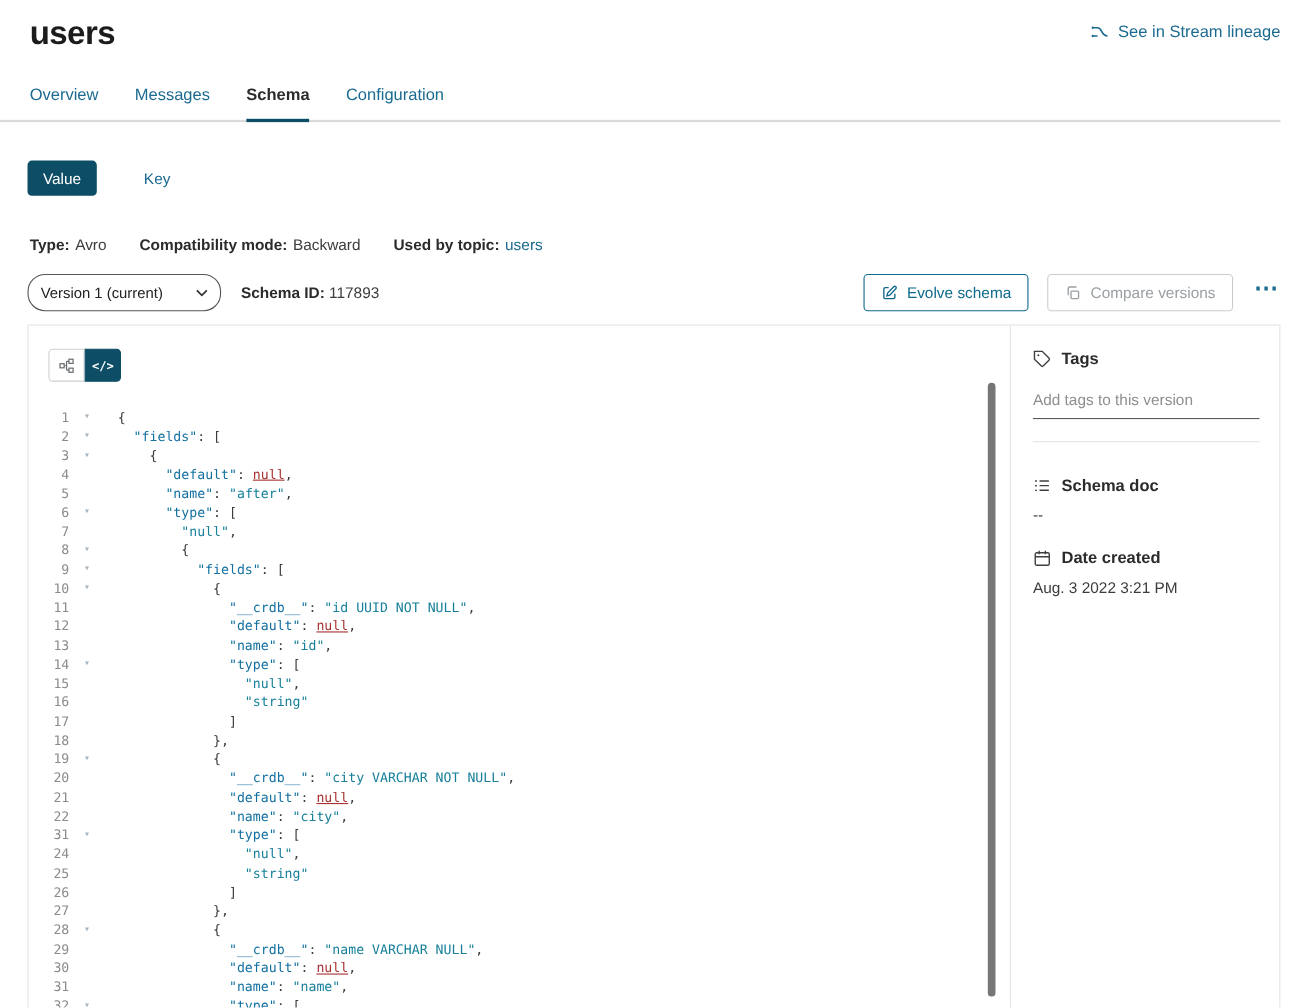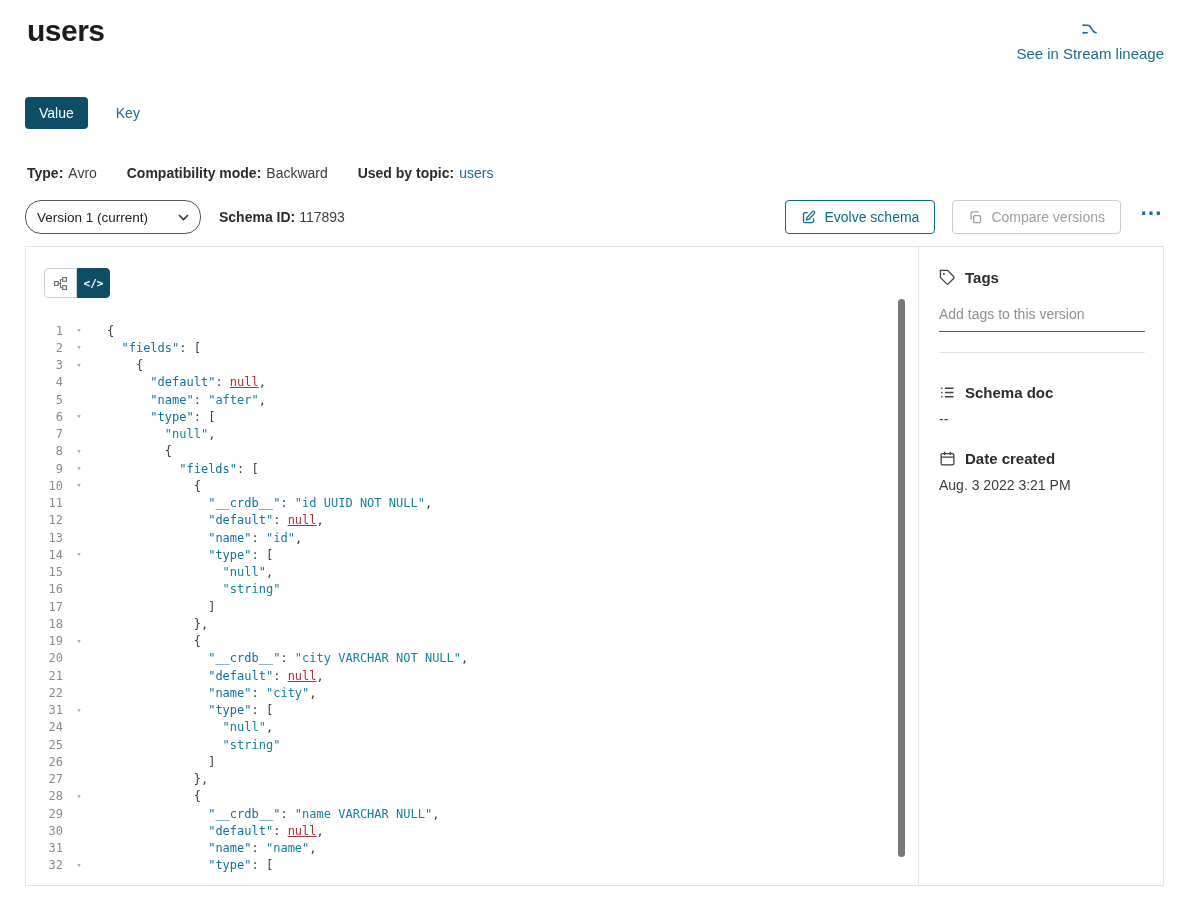--- a/index.html
+++ b/index.html
@@ -5,30 +5,30 @@
   * { box-sizing: border-box; margin: 0; padding: 0; }
   html,body { width:1189px; height:916px; overflow:hidden; background:#fff;
     font-family:"Liberation Sans", sans-serif; color:#2b2b2b; }
 
   .page { width:1189px; height:916px; position:relative; }
 
   
   .hdr { display:flex; justify-content:space-between; align-items:flex-start; padding:14px 25px 0 27px; }
   .title { font-size:30px; font-weight:800; color:#1c1c1c; letter-spacing:-0.5px; }
   .lineage { display:flex; align-items:center; gap:7px; margin-top:6px; color:var(--c-link);
-    font-size:15px; cursor:pointer;flex-direction:column; }
+    font-size:15px; cursor:pointer; }
 
   
   .tabs-wrap { margin:30px 25px 0 0; padding-left:25px; border-bottom:2px solid #dadada; }
   .tabs { display:flex; gap:33px; padding-left:2px; }
   .tab { font-size:15px; color:var(--c-link); padding-bottom:13px; cursor:pointer; }
   .tab.active { color:#2b2b2b; font-weight:600; border-bottom:3px solid var(--c-accent); margin-bottom:-2px; }
 
   
-  .seg-row { margin:35px 0 0 25px; display:flex; align-items:center; gap:14px; }
+  .seg-row { margin:35px 0 0 25px; display:flex; align-items:center; gap:29px; }
   .seg-btn { font-size:14px; border:none; background:transparent; color:var(--c-link);
     padding:8px 14px; border-radius:4px; cursor:pointer; font-family:inherit; }
   .seg-btn.active { background:var(--c-accent); color:#fff; }
 
   
   .meta { margin:36px 0 0 27px; font-size:14px; color:#3c3c3c; }
   .meta b { color:#2b2b2b; font-weight:700; }
   .meta .gap { display:inline-block; width:26px; }
   .meta .lbl-gap { display:inline-block; width:5px; }
   .meta a { color:var(--c-link); text-decoration:none; cursor:pointer; }
@@ -95,20 +95,28 @@
           <path d="M3 7h6c6 0 4 10 12 10"></path>
           <path d="M3 17h6"></path>
           <circle cx="3.2" cy="7" r="1.4" fill="#1b6a90" stroke="none"></circle>
           <circle cx="3.2" cy="17" r="1.4" fill="#1b6a90" stroke="none"></circle>
         </svg>
       </span>
       <span>See in Stream lineage</span>
     </div>
   </div>
 
+  <div class="tabs-wrap">
+    <div class="tabs">
+        <div class="tab">Overview</div>
+        <div class="tab">Messages</div>
+        <div class="tab active">Schema</div>
+        <div class="tab">Configuration</div>
+      </div>
+  </div>
 
   <div class="seg-row">
       <button class="seg-btn active">Value</button>
       <button class="seg-btn">Key</button>
     </div>
 
   <div class="meta">
     <b>Type:</b><span class="lbl-gap"></span><span>Avro</span><span class="gap"></span>
     <b>Compatibility mode:</b><span class="lbl-gap"></span><span>Backward</span><span class="gap"></span>
     <b>Used by topic:</b><span class="lbl-gap"></span><a>users</a>

